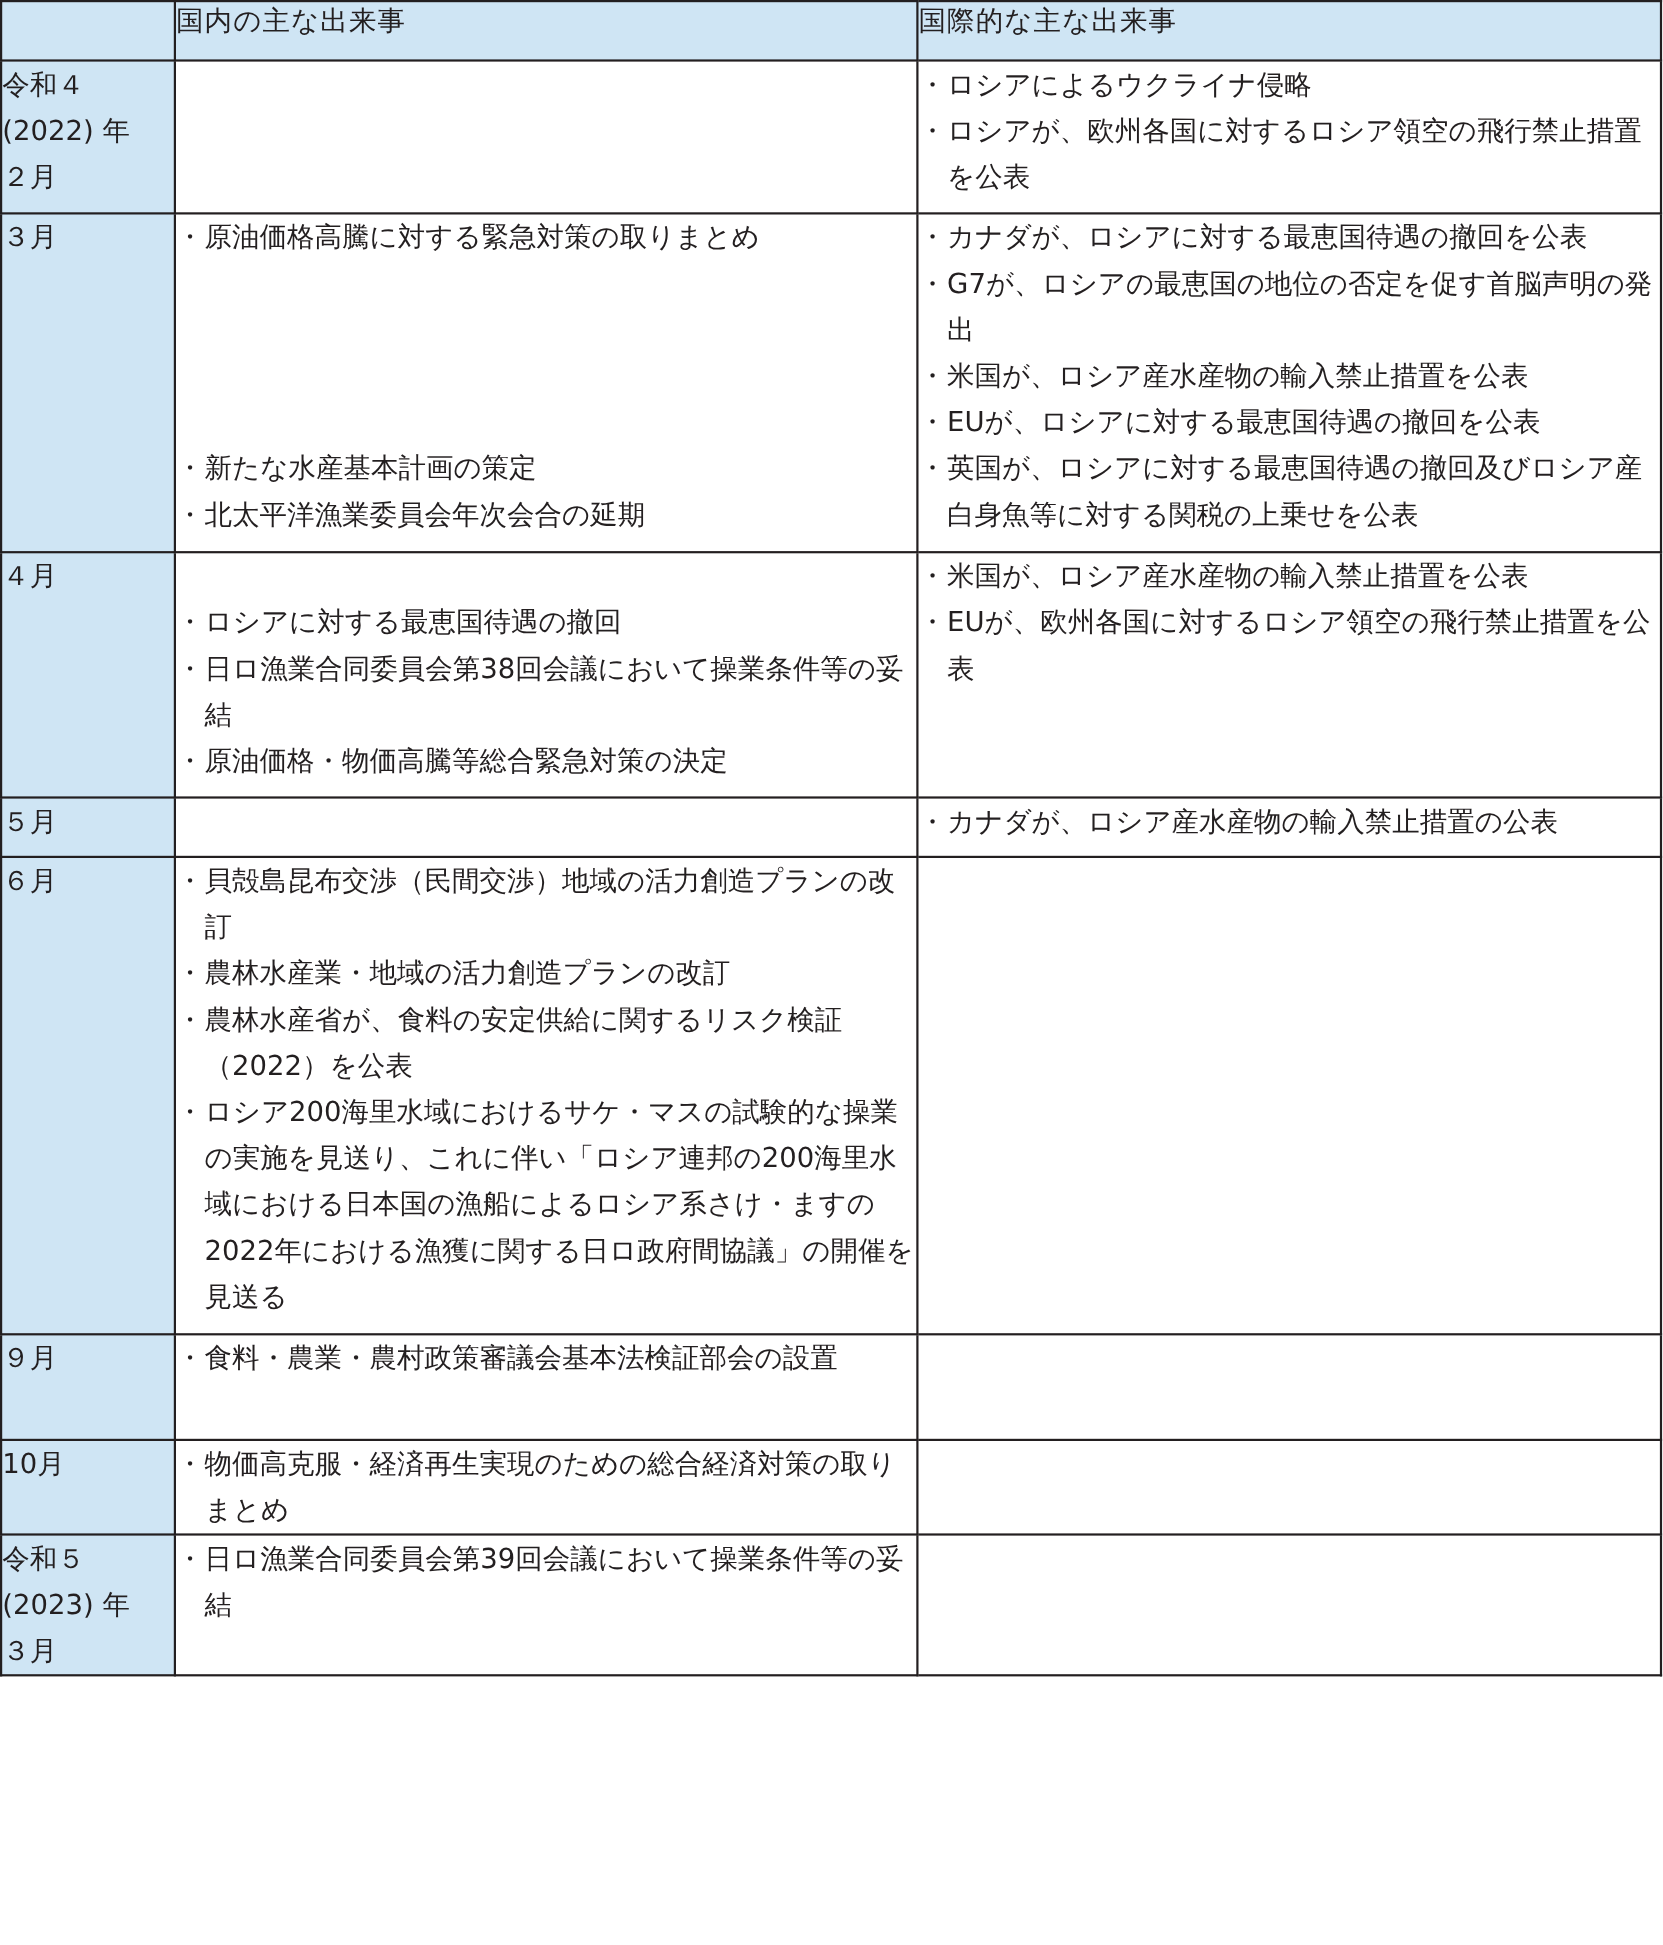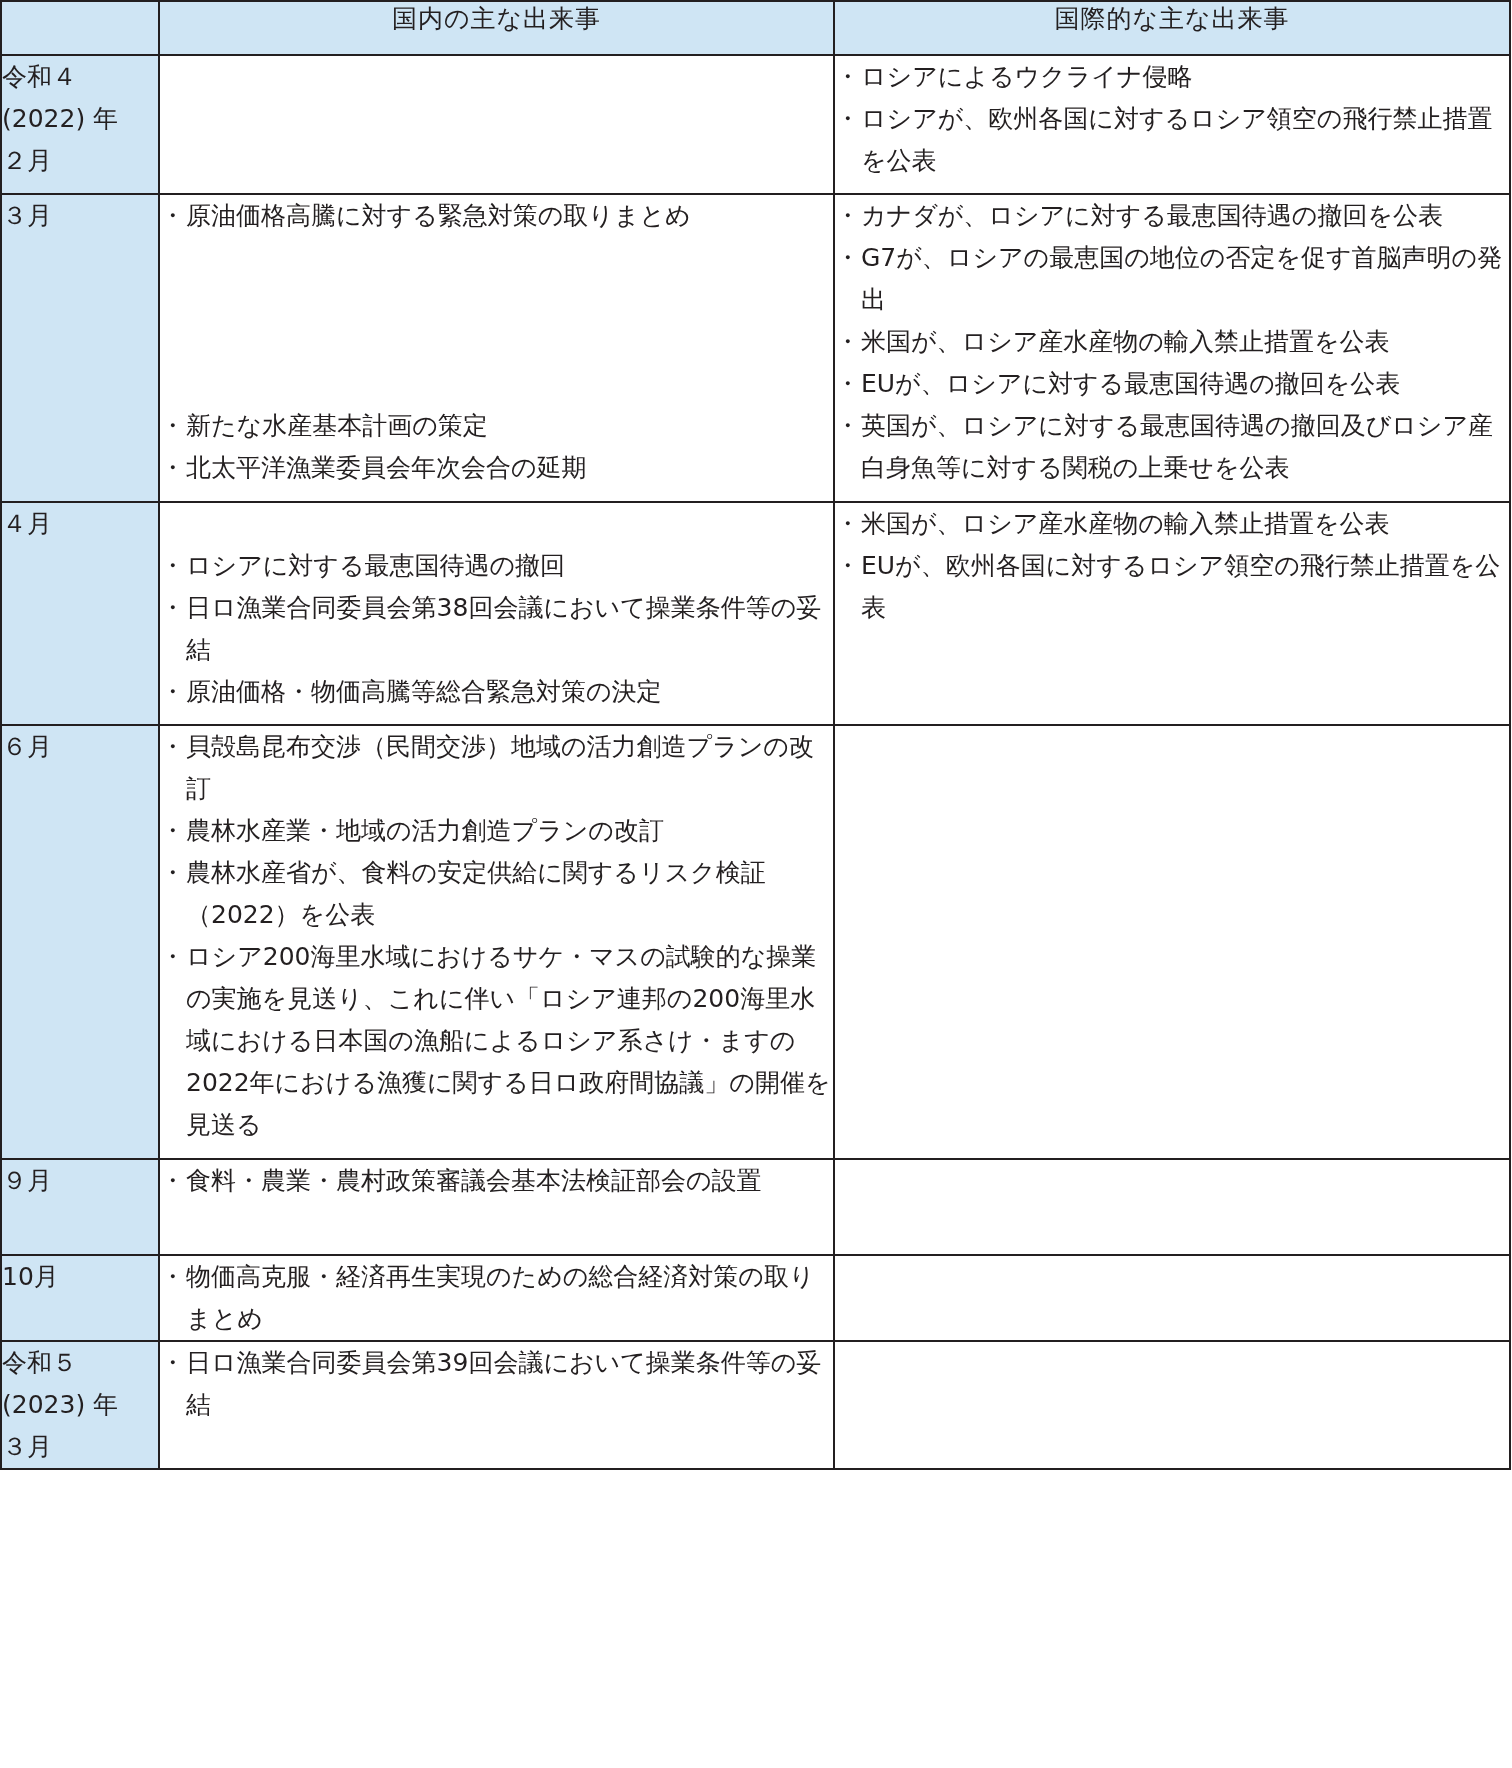--- a/index.html
+++ b/index.html
@@ -5,21 +5,21 @@
   html, body { margin: 0; padding: 0; background: #ffffff; }
   body { width: 1512px; height: 1768px; position: relative; overflow: hidden;
          font-family: "DejaVu Sans", "Liberation Sans", sans-serif; color: #231f20; }
   table.events { position: absolute; left: 0; top: 0; width: 1509px; border-collapse: collapse;
                  table-layout: fixed; }
   table.events td, table.events th { border: 2px solid #231f20; vertical-align: top; padding: 0; }
   col.c-month { width: 158px; }
   col.c-dom { width: 675px; }
   col.c-intl { width: 676px; }
   thead th { background: #cfe5f4; height: 52px; font-weight: normal; font-size: 25px;
-             text-align: center; vertical-align: middle; letter-spacing: 1px; }
+             text-align: left; vertical-align: middle; letter-spacing: 1px; }
   td.month { background: #cfe5f4; font-size: 25px; line-height: 42px; padding: 8px 0 0 14px; }
   td.month span { display: block; white-space: nowrap; }
   td.cell { font-size: 25px; line-height: 42px; padding: 8px 6px 0 16px; }
   .item { position: relative; padding-left: 26px; }
   .item .bullet { position: absolute; left: 0; top: 0; width: 26px; text-align: left; }
   .spacer { height: 42px; }
   .spacer4 { height: 168px; }
 </style>
 </head>
 <body>
@@ -80,20 +80,29 @@
         <div class="item"><span class="bullet">・</span><span>ロシアに対する最恵国待遇の撤回</span></div>
         <div class="item"><span class="bullet">・</span><span>日ロ漁業合同委員会第38回会議において操業条件等の妥結</span></div>
         <div class="item"><span class="bullet">・</span><span>原油価格・物価高騰等総合緊急対策の決定</span></div>
       </td>
       <td class="cell">
         <div class="item"><span class="bullet">・</span><span>米国が、ロシア産水産物の輸入禁止措置を公表</span></div>
         <div class="item"><span class="bullet">・</span><span>EUが、欧州各国に対するロシア領空の飛行禁止措置を公表</span></div>
       </td>
     </tr>
 
+    <tr style="height:54px">
+      <td class="month">
+        <span>５月</span>
+      </td>
+      <td class="cell"></td>
+      <td class="cell">
+        <div class="item"><span class="bullet">・</span><span>カナダが、ロシア産水産物の輸入禁止措置の公表</span></div>
+      </td>
+    </tr>
 
     <tr style="height:434px">
       <td class="month">
         <span>６月</span>
       </td>
       <td class="cell">
         <div class="item"><span class="bullet">・</span><span>貝殻島昆布交渉（民間交渉）地域の活力創造プランの改訂</span></div>
         <div class="item"><span class="bullet">・</span><span>農林水産業・地域の活力創造プランの改訂</span></div>
         <div class="item"><span class="bullet">・</span><span>農林水産省が、食料の安定供給に関するリスク検証（2022）を公表</span></div>
         <div class="item"><span class="bullet">・</span><span>ロシア200海里水域におけるサケ・マスの試験的な操業の実施を見送り、これに伴い「ロシア連邦の200海里水域における日本国の漁船によるロシア系さけ・ますの2022年における漁獲に関する日ロ政府間協議」の開催を見送る</span></div>

